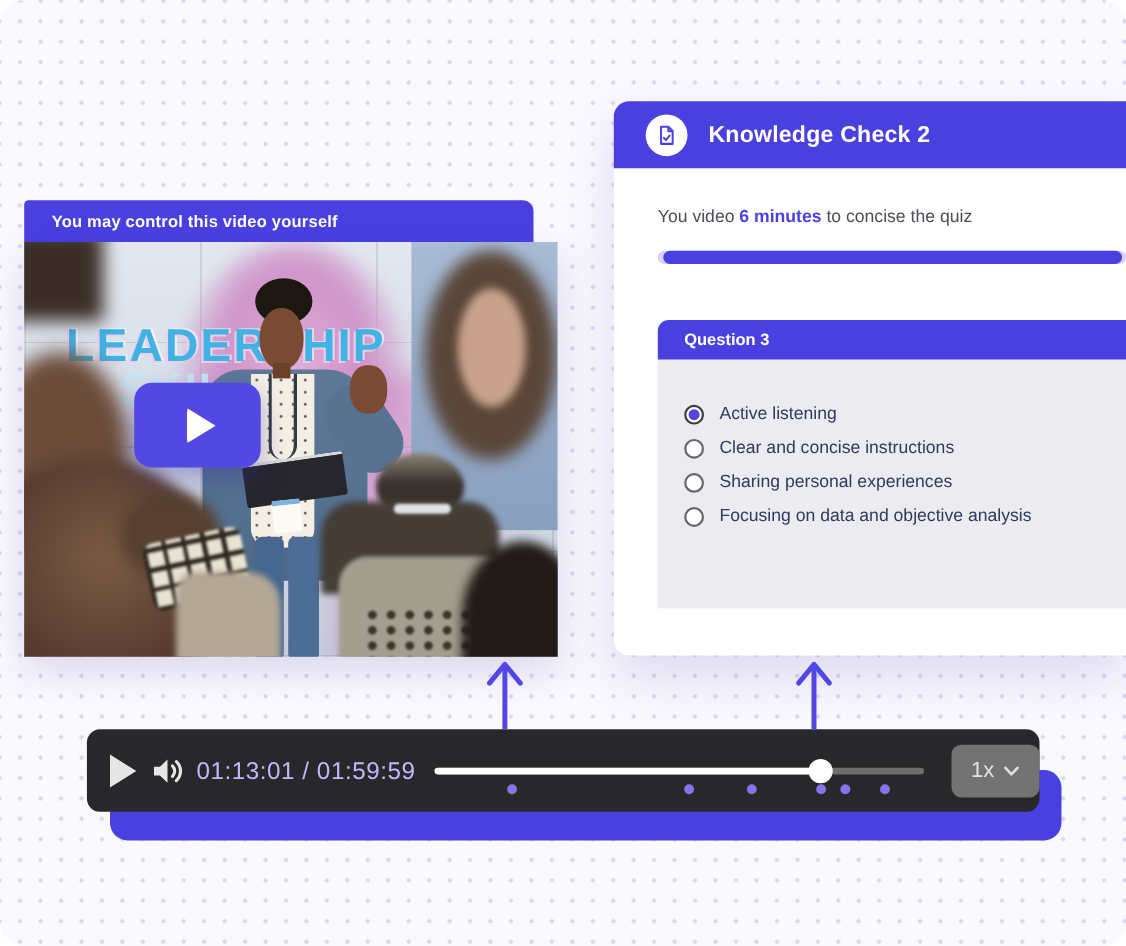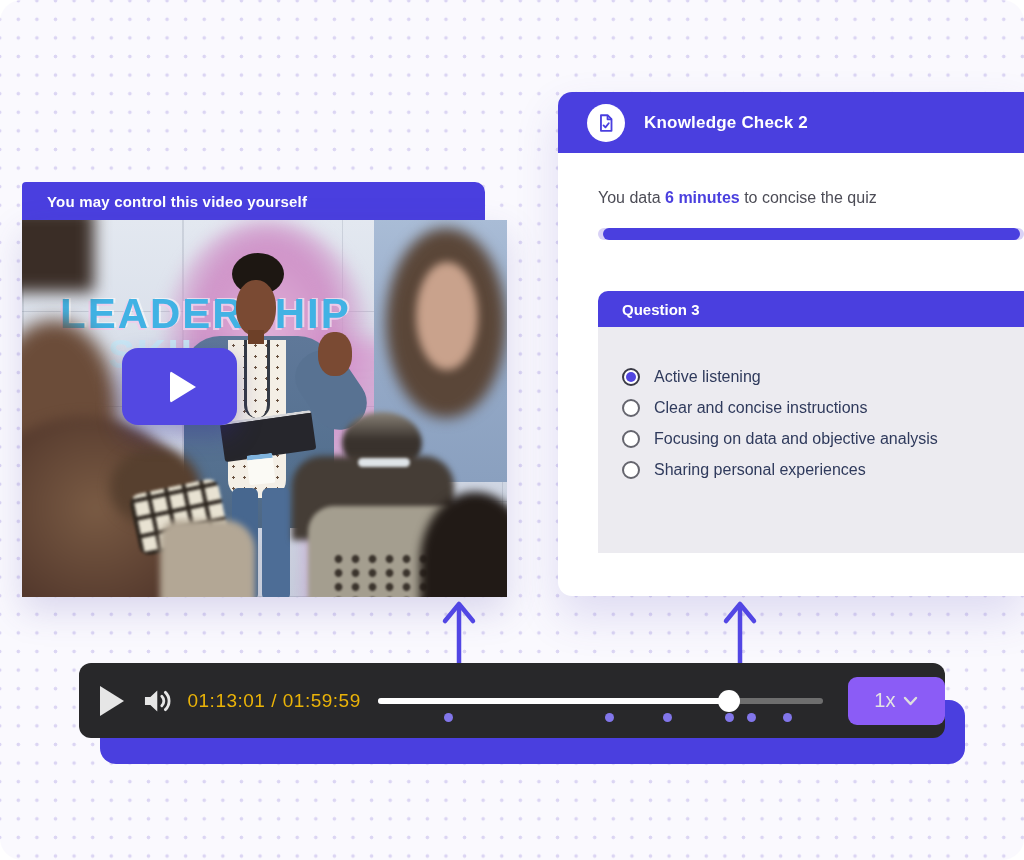--- a/index.html
+++ b/index.html
@@ -107,21 +107,21 @@
   .play-button .tri{width:0;height:0;border-left:26px solid #ffffff;border-top:16px solid transparent;
     border-bottom:16px solid transparent;margin-left:6px;border-radius:3px;}
 
   
   .quiz-card{position:absolute;left:558px;top:92px;width:466px;height:504px;background:#ffffff;
     border-radius:14px 0 0 14px;box-shadow:0 20px 44px rgba(80,70,180,.16);}
   .quiz-header{position:absolute;left:0;top:0;right:0;height:61px;background:var(--accent);
     border-radius:14px 0 0 0;display:flex;align-items:center;padding-left:29px;gap:19px;}
   .quiz-icon-circle{width:38px;height:38px;border-radius:50%;background:#ffffff;
     display:flex;align-items:center;justify-content:center;flex:0 0 auto;}
-  .quiz-title{color:#ffffff;font-size:17px;font-weight:700;letter-spacing:.2px;}
+  .quiz-title{color:#ffffff;font-size:21px;font-weight:700;letter-spacing:.2px;}
   .quiz-intro{position:absolute;left:40px;top:97px;font-size:16px;color:#4c4c56;}
   .quiz-intro .hl{color:var(--accent);font-weight:700;}
   .quiz-progress{position:absolute;left:40px;top:136px;right:0;height:12px;border-radius:7px;
     background:var(--accent-soft);}
   .quiz-progress .fill{position:absolute;left:5px;top:0;height:12px;border-radius:7px;background:var(--accent);}
   .question-panel{position:absolute;left:40px;top:199px;right:0;height:272px;}
   .question-header{height:36px;background:var(--accent);border-radius:10px 0 0 0;
     display:flex;align-items:center;padding-left:24px;color:#fff;font-size:15px;font-weight:700;}
   .question-body{height:226px;background:#ecebf0;padding:21px 24px 0 24px;}
   .question-text{font-size:17px;font-weight:700;color:#20295a;line-height:27px;max-width:392px;}
@@ -142,28 +142,28 @@
 
   
   .player-shadow{position:absolute;left:100px;top:700px;width:865px;height:64px;border-radius:16px;
     background:var(--accent);}
   .player-bar{position:absolute;left:79px;top:663px;width:866px;height:75px;border-radius:12px;
     background:var(--bar-bg);display:flex;align-items:center;}
   .pb-play{margin-left:21px;width:30px;height:32px;display:flex;align-items:center;cursor:pointer;}
   .pb-play .tri{width:0;height:0;border-left:24px solid #e6e6e6;border-top:15px solid transparent;
     border-bottom:15px solid transparent;}
   .pb-volume{margin-left:10px;width:38px;height:34px;cursor:pointer;display:flex;align-items:center;}
-  .pb-time{margin-left:10px;font-size:19px;color:#eab308;letter-spacing:.5px;white-space:nowrap;}
+  .pb-time{margin-left:10px;font-size:22px;color:#c4b5fd;letter-spacing:.5px;white-space:nowrap;}
   .pb-seek{position:relative;margin-left:17px;width:445px;height:40px;cursor:pointer;flex:0 0 auto;}
   .pb-track{position:absolute;left:0;top:17px;width:100%;height:6px;border-radius:3px;background:#6e6e6e;}
   .pb-fill{position:absolute;left:0;top:17px;height:6px;border-radius:3px;background:#ffffff;}
   .pb-thumb{position:absolute;top:9px;width:22px;height:22px;border-radius:50%;background:#ffffff;cursor:grab;}
   .pb-markers{position:absolute;left:0;top:32px;width:100%;height:10px;}
   .pb-markers .mk{position:absolute;top:0;width:9px;height:9px;border-radius:50%;background:var(--marker);cursor:pointer;}
-  .pb-speed{margin-left:25px;width:98px;height:48px;border-radius:9px;background:#8b5cf6;color:#e3e3e3;
+  .pb-speed{margin-left:25px;width:98px;height:48px;border-radius:9px;background:#737373;color:#e3e3e3;
     display:flex;align-items:center;justify-content:center;gap:8px;font-size:20px;cursor:pointer;}
 </style>
 </head>
 <body>
 
 <div class="canvas">
 
   <div class="video-panel">
     <div class="video-banner">You may control this video yourself</div>
     <div class="video-photo">
@@ -214,21 +214,21 @@
       <div class="quiz-icon-circle">
         <svg width="22" height="22" viewBox="0 0 24 24" fill="none">
           <path d="M6.5 3.5h7.2l4.3 4.3V20.5H6.5z" stroke="#4a3fdf" stroke-width="2" stroke-linejoin="round"></path>
           <path d="M13.7 3.5v4.5h4.3" stroke="#4a3fdf" stroke-width="2" stroke-linejoin="round"></path>
           <path d="M9.3 14.6l2.1 2.1 3.6-4.4" stroke="#4a3fdf" stroke-width="2" stroke-linecap="round" stroke-linejoin="round" fill="none"></path>
         </svg>
       </div>
       <div class="quiz-title">Knowledge Check 2</div>
     </div>
     <div class="quiz-intro">
-      <span>You data </span><span class="hl">6 minutes</span><span> to concise the quiz</span>
+      <span>You video </span><span class="hl">6 minutes</span><span> to concise the quiz</span>
     </div>
     <div class="quiz-progress">
       <div class="fill" id="quiz-progress-fill" style="width: 98%;"></div>
     </div>
     <div class="question-panel">
       <div class="question-header">Question 3</div>
       <div class="question-body">
         <div class="options">
           <div class="option-row selected">
             <div class="radio">
@@ -239,27 +239,27 @@
           <div class="option-row">
             <div class="radio">
                 <div class="inner"></div>
               </div>
             <div class="option-label">Clear and concise instructions</div>
           </div>
           <div class="option-row">
             <div class="radio">
                 <div class="inner"></div>
               </div>
-            <div class="option-label">Focusing on data and objective analysis</div>
+            <div class="option-label">Sharing personal experiences</div>
           </div>
           <div class="option-row">
             <div class="radio">
                 <div class="inner"></div>
               </div>
-            <div class="option-label">Sharing personal experiences</div>
+            <div class="option-label">Focusing on data and objective analysis</div>
           </div>
         </div>
       </div>
     </div>
   </div>
 
   <div class="arrow arrow-left">
     <svg width="40" height="64" viewBox="0 0 40 64">
       <line x1="20" y1="6" x2="20" y2="64" stroke="#5246e4" stroke-width="4.5"></line>
       <polyline points="6,22 20,5 34,22" fill="none" stroke="#5246e4" stroke-width="4.5" stroke-linecap="round" stroke-linejoin="round"></polyline>

